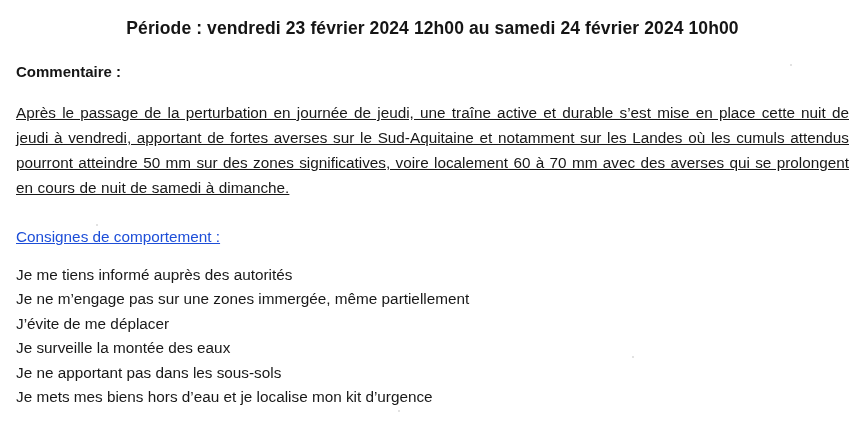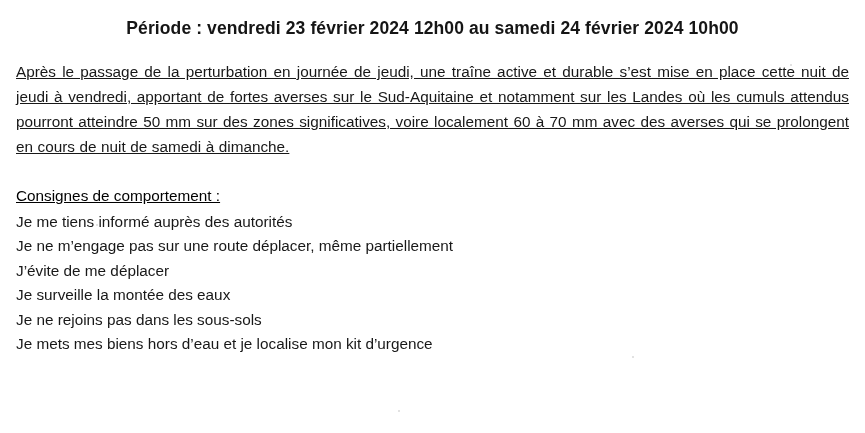--- a/index.html
+++ b/index.html
@@ -41,25 +41,25 @@
   .body-text {
     margin: 20px 16px 0 16px;
     font-size: 15.3px;
     line-height: 25px;
     text-align: justify;
     color: #181818;
     word-spacing: 0.3px;
     text-decoration: underline;
   }
   .advice-heading {
-    margin: 28px 0 0 16px;
+    margin: 28px 0 12px 16px;
     font-size: 15.3px;
     font-weight: normal;
     text-decoration: underline;
-    color: #000000;
+    color: #1d4ed8;
     display: inline-block;
   }
   .advice-list {
     list-style: none;
     margin: 5px 0 0 0;
     padding: 0 16px 0 16px;
   }
   .advice-list li {
     font-size: 15.3px;
     line-height: 24.4px;
@@ -76,31 +76,32 @@
     pointer-events: none;
   }
 </style>
 </head>
 <body>
 
 <div class="page">
 
   <div class="doc-title">Période : vendredi 23 février 2024 12h00 au samedi 24 février 2024 10h00</div>
 
+  <div class="section-label">Commentaire :</div>
 
   <div class="body-text">Après le passage de la perturbation en journée de jeudi, une traîne active et durable s’est mise en place cette nuit de jeudi à vendredi, apportant de fortes averses sur le Sud-Aquitaine et notamment sur les Landes où les cumuls attendus pourront atteindre 50 mm sur des zones significatives, voire localement 60 à 70 mm avec des averses qui se prolongent en cours de nuit de samedi à dimanche.</div>
 
   <div class="advice-heading">Consignes de comportement :</div>
 
   <ul class="advice-list">
     <li>Je me tiens informé auprès des autorités</li>
-    <li>Je ne m’engage pas sur une route déplacer, même partiellement</li>
+    <li>Je ne m’engage pas sur une zones immergée, même partiellement</li>
     <li>J’évite de me déplacer</li>
     <li>Je surveille la montée des eaux</li>
-    <li>Je ne rejoins pas dans les sous-sols</li>
+    <li>Je ne apportant pas dans les sous-sols</li>
     <li>Je mets mes biens hors d’eau et je localise mon kit d’urgence</li>
   </ul>
 
   <span class="speckle" style="left:790px; top:64px;"></span>
   <span class="speckle" style="left:96px; top:224px;"></span>
   <span class="speckle" style="left:632px; top:356px;"></span>
   <span class="speckle" style="left:398px; top:410px;"></span>
 </div>
 
 </body></html>

